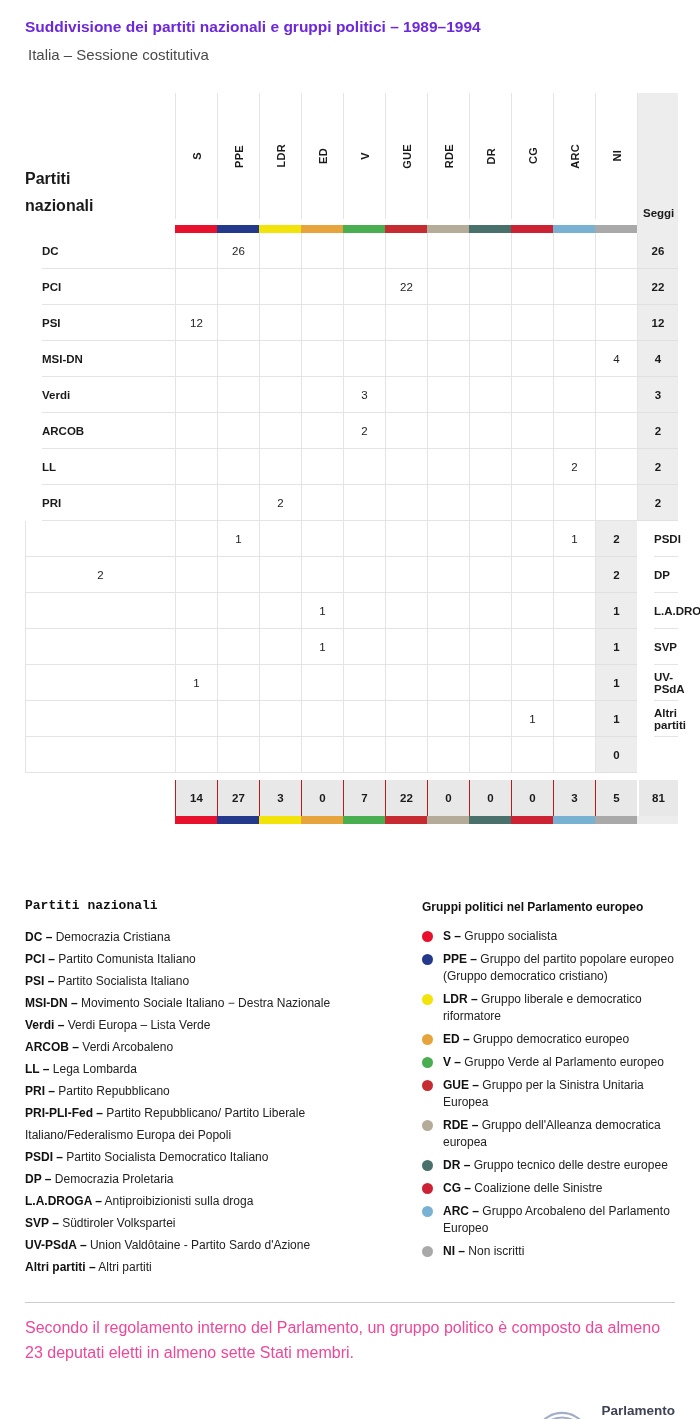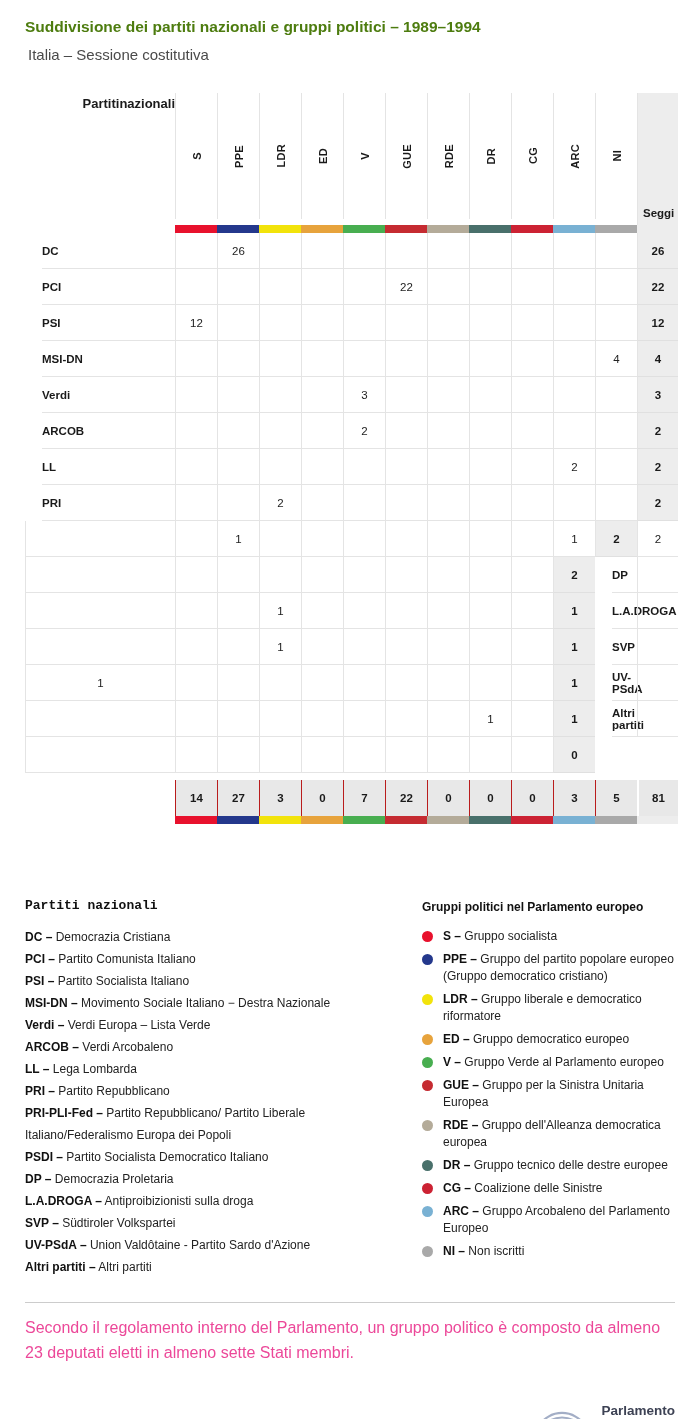--- a/index.html
+++ b/index.html
@@ -2,25 +2,25 @@
 <html><head>
 <meta charset="utf-8">
 <style>
   html,body{margin:0;padding:0;}
   body{
     width:700px;height:1419px;box-sizing:border-box;overflow:hidden;
     background:#ffffff;color:#1a1a1a;
     font-family:"Liberation Sans", sans-serif;
     padding-top:18px;
   }
-  .page-title{margin:0 25px;font-size:15.5px;font-weight:700;color:#4d7c0f;}
+  .page-title{margin:0 25px;font-size:15.5px;font-weight:700;color:#6d28d9;}
   .page-subtitle{margin:10px 25px 0 28px;font-size:15px;color:#4a4a4a;}
 
   .chart{display:grid;grid-template-columns:150px repeat(11,42px) 41px;margin:30px 0 0 25px;}
-  .corner{height:126px;display:flex;flex-direction:row;justify-content:flex-end;padding-bottom:6px;font-size:13px;font-weight:700;line-height:1.7;}
+  .corner{height:126px;display:flex;flex-direction:column;justify-content:flex-end;padding-bottom:6px;font-size:16px;font-weight:700;line-height:1.7;}
   .col-head{height:126px;border-left:1px solid #e4e4e4;display:flex;align-items:center;justify-content:center;}
   .vert{writing-mode:vertical-rl;transform:rotate(180deg);font-size:11px;font-weight:700;letter-spacing:.3px;}
   .seats-head{height:126px;background:#ededed;border-left:1px solid #e4e4e4;display:flex;align-items:flex-end;padding:0 0 6px 5px;font-size:11.5px;font-weight:700;}
   .strip,.strip-spacer{height:8px;}
   .seats-strip{background:#ededed;}
   .party{height:35px;display:flex;align-items:center;font-size:11.5px;font-weight:700;border-bottom:1px solid #e4e4e4;margin-left:17px;}
   .val{height:35px;display:flex;align-items:center;justify-content:center;font-size:11.5px;color:#222;border-left:1px solid #e4e4e4;border-bottom:1px solid #e4e4e4;}
   .seat-val{height:35px;background:#ededed;display:flex;align-items:center;justify-content:center;font-size:11.5px;font-weight:700;border-left:1px solid #e4e4e4;border-bottom:1px solid #e0e0e0;}
   .row-gap{grid-column:1/-1;height:7px;}
   .tot{height:36px;background:#e8e8e8;display:flex;align-items:center;justify-content:center;font-weight:700;font-size:11.5px;border-left:1px solid #b91c1c;}
@@ -215,20 +215,21 @@
     <div class="val">1</div>
     <div class="val"></div>
     <div class="val"></div>
     <div class="val"></div>
     <div class="val"></div>
     <div class="val"></div>
     <div class="val"></div>
     <div class="val"></div>
     <div class="val">1</div>
     <div class="seat-val">2</div>
+    <div class="party">PSDI</div>
     <div class="val">2</div>
     <div class="val"></div>
     <div class="val"></div>
     <div class="val"></div>
     <div class="val"></div>
     <div class="val"></div>
     <div class="val"></div>
     <div class="val"></div>
     <div class="val"></div>
     <div class="val"></div>

